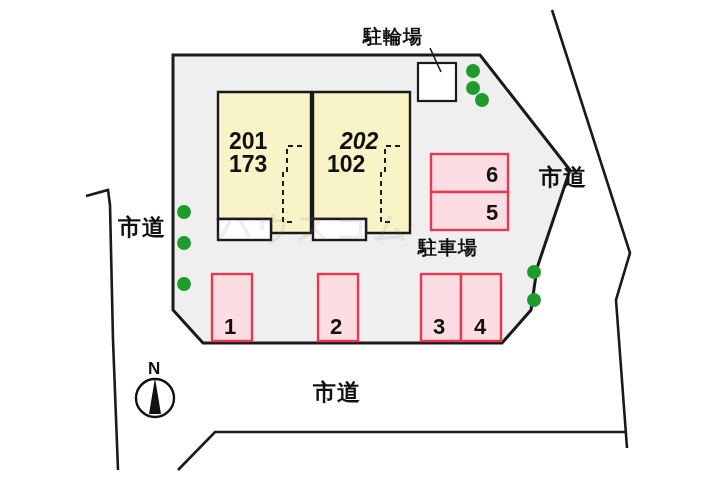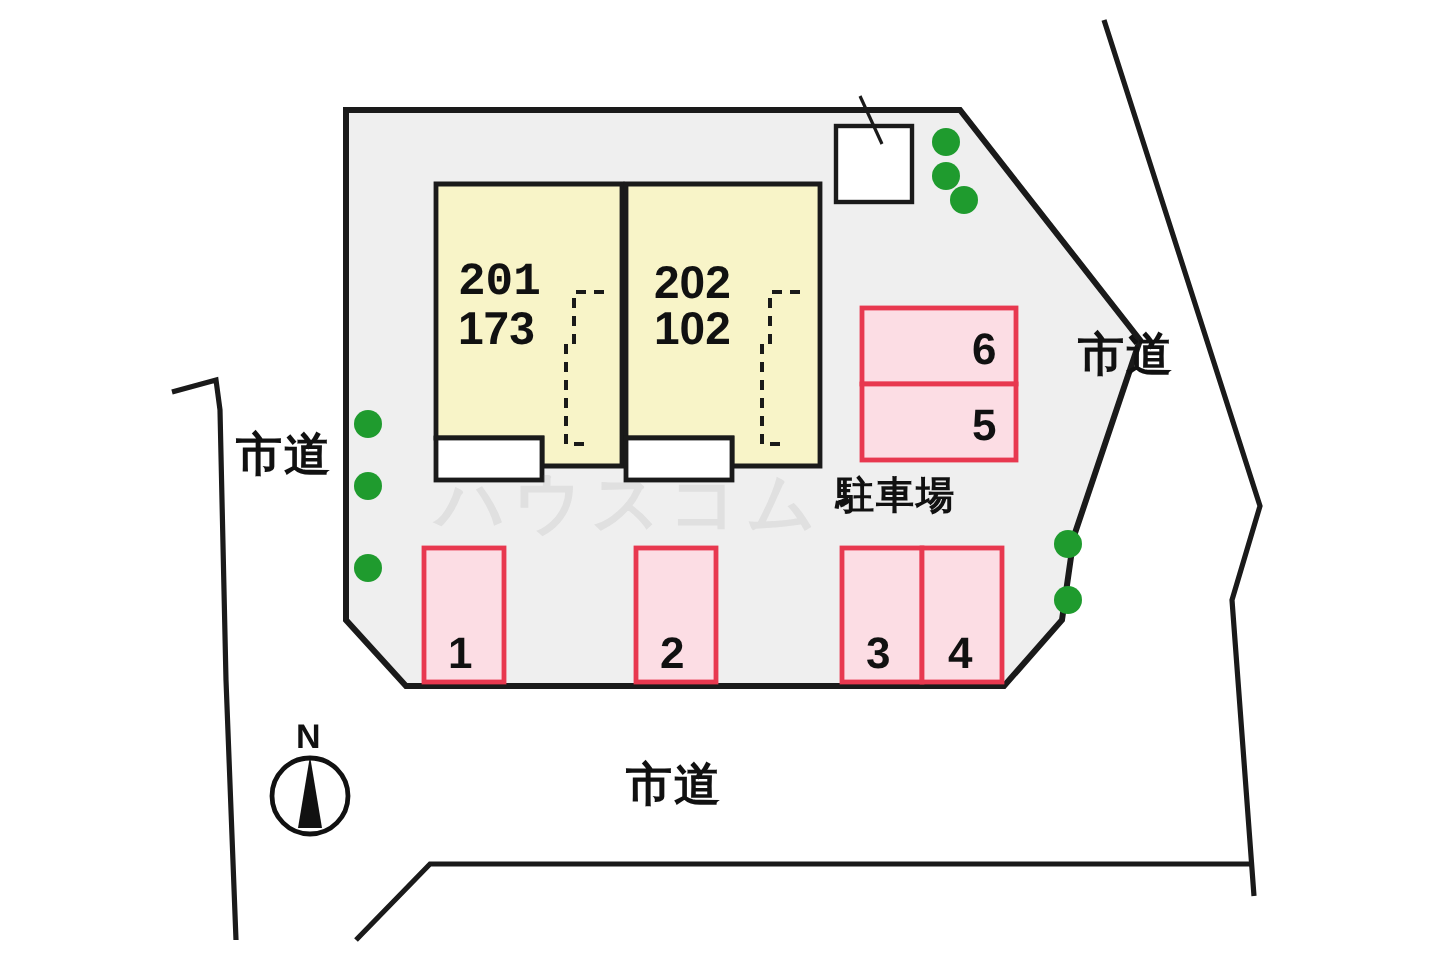--- a/index.html
+++ b/index.html
@@ -67,21 +67,20 @@
   }
   .watermark {
     position: absolute;
     font-family: Liberation Serif, serif;
     font-size: 34px;
     font-weight: 700;
     color: rgba(120,120,120,0.13);
     letter-spacing: 4px;
     white-space: nowrap;
     pointer-events: none;
-    margin-top: 24px;
   }
 </style>
 </head>
 <body>
 
 <div id="stage">
 
   <svg id="plan-svg" viewBox="0 0 720 480">
 
     <g>
@@ -137,25 +136,26 @@
       <circle cx="155" cy="398" r="19" fill="#ffffff" stroke="#111111" stroke-width="2.4"></circle>
       <polygon points="155,378 161,414 149,414" fill="#111111"></polygon>
     </g>
 
   </svg>
 
   <div class="map-label road-label" style="left:118px; top:212px;">市道</div>
   <div class="map-label road-label" style="left:539px; top:162px;">市道</div>
   <div class="map-label road-label" style="left:313px; top:377px;">市道</div>
 
+  <div class="map-label callout-label" style="left:363px; top:24px;">駐輪場</div>
   <div class="map-label callout-label" style="left:418px; top:235px;font-family:Liberation Serif, serif;">駐車場</div>
 
-  <div class="unit-label" style="left:229px; top:129px;font-family:Liberation Mono, monospace;">201</div>
+  <div class="unit-label" style="left:229px; top:129px;">201</div>
   <div class="unit-label" style="left:229px; top:152px;">173</div>
-  <div class="unit-label" style="left:327px; top:129px;">202</div>
+  <div class="unit-label" style="left:340px; top:129px;font-style:italic;">202</div>
   <div class="unit-label" style="left:327px; top:152px;">102</div>
 
   <div class="stall-num" style="left:224px; top:314px;">1</div>
   <div class="stall-num" style="left:330px; top:314px;">2</div>
   <div class="stall-num" style="left:433px; top:314px;">3</div>
   <div class="stall-num" style="left:474px; top:314px;">4</div>
   <div class="stall-num" style="left:486px; top:200px;">5</div>
   <div class="stall-num" style="left:486px; top:162px;">6</div>
 
   <div class="compass-n" style="left:148px; top:359px;">N</div>

